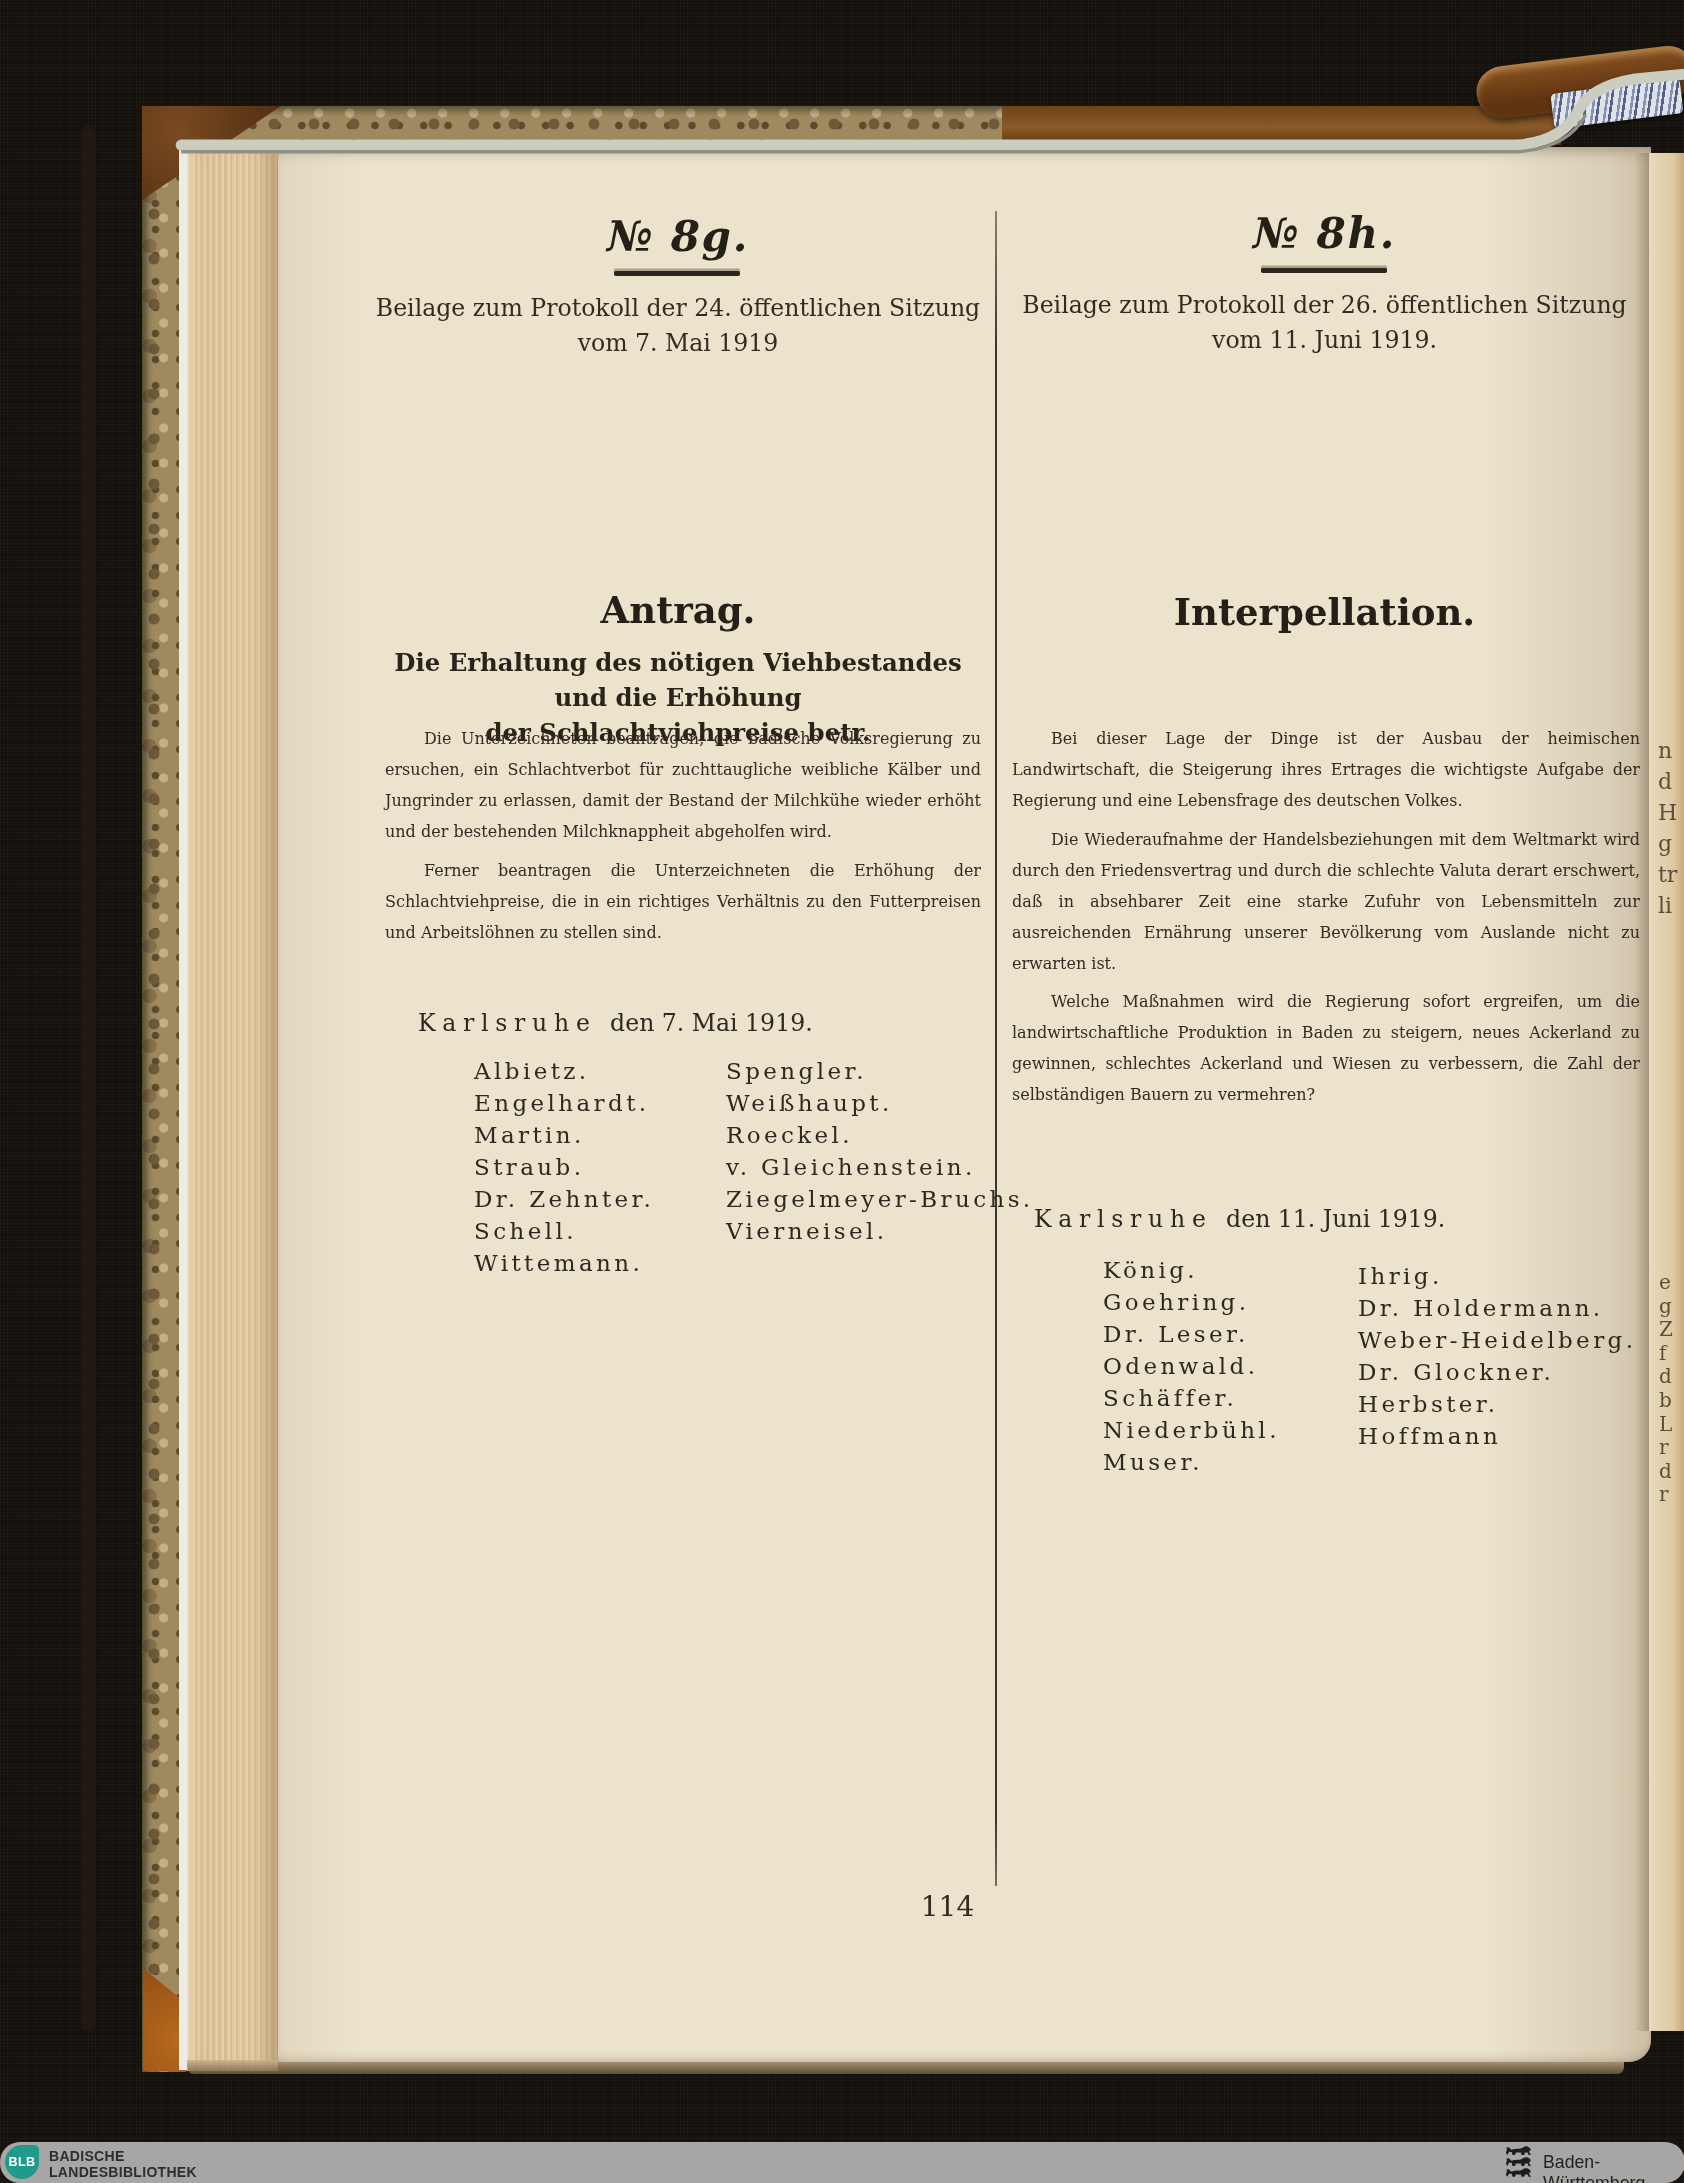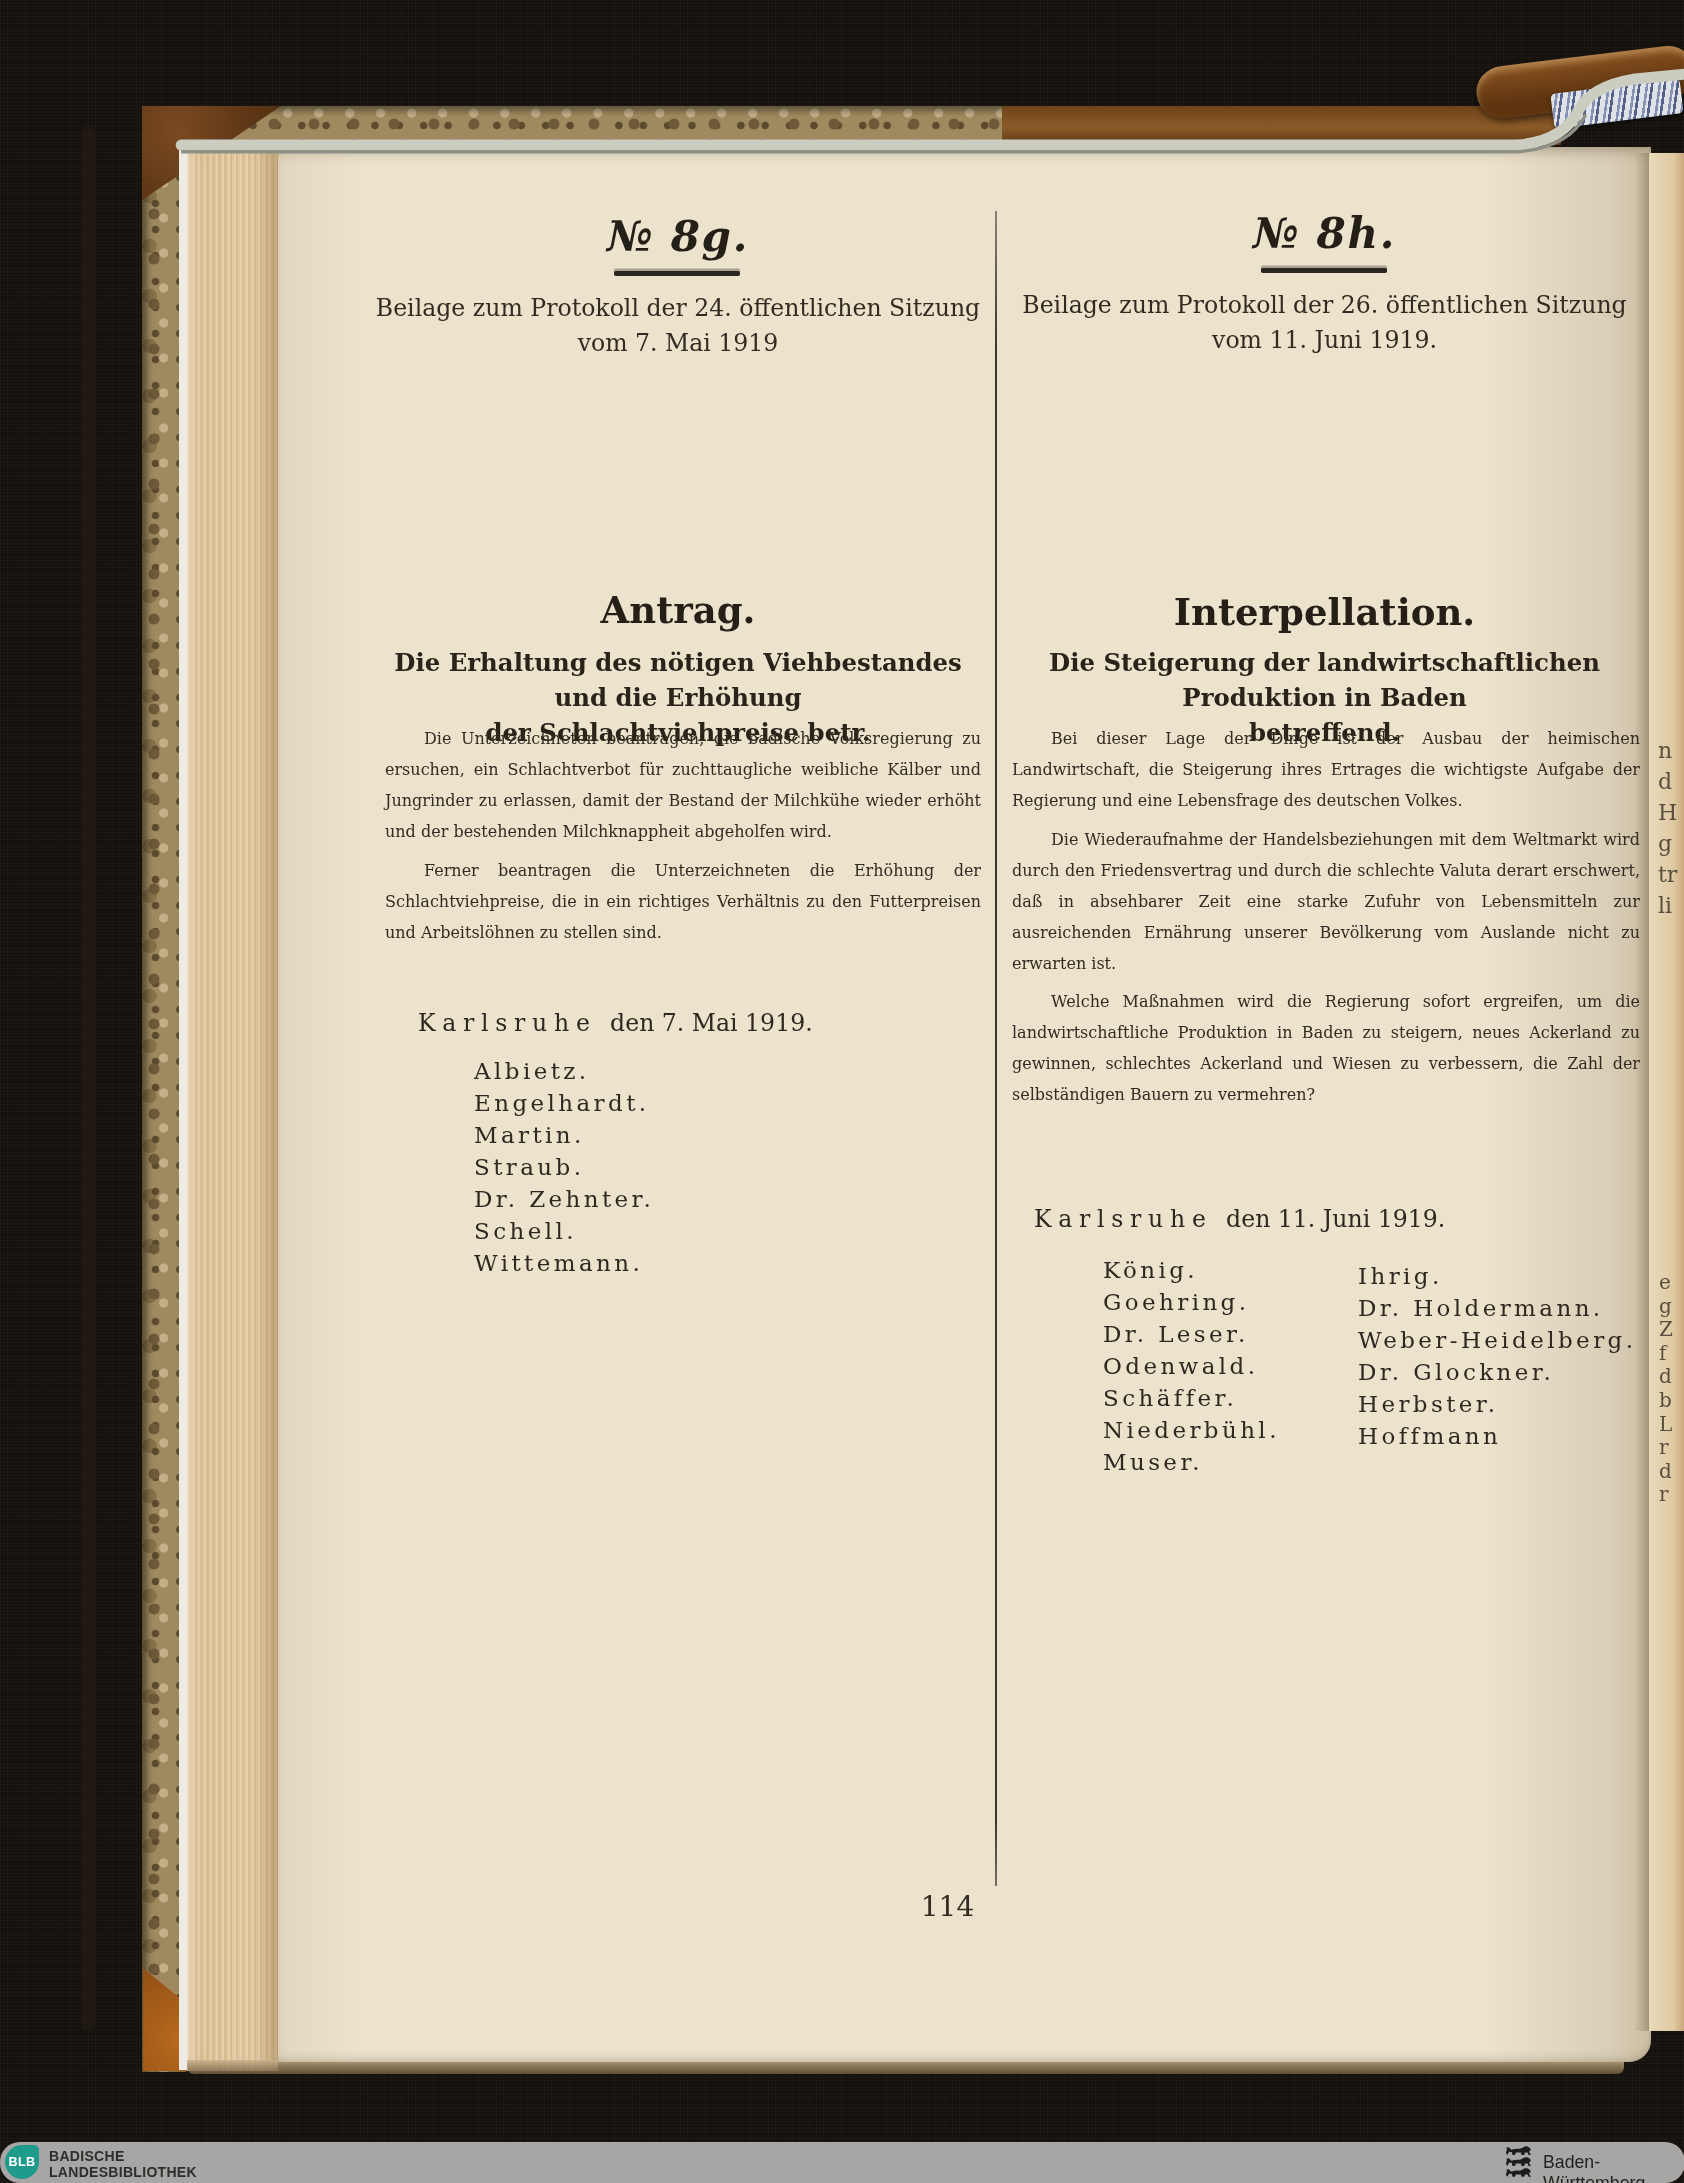--- a/index.html
+++ b/index.html
@@ -124,32 +124,36 @@
   </div>
   <div class="abs sigcol" style="left:474px;top:1058px;">
       <div class="sig-row">Albietz.</div>
       <div class="sig-row">Engelhardt.</div>
       <div class="sig-row">Martin.</div>
       <div class="sig-row">Straub.</div>
       <div class="sig-row">Dr. Zehnter.</div>
       <div class="sig-row">Schell.</div>
       <div class="sig-row">Wittemann.</div>
     </div>
+  <div class="abs sigcol" style="left:726px;top:1058px;">
+      <div class="sig-row">Spengler.</div>
+      <div class="sig-row">Weißhaupt.</div>
+      <div class="sig-row">Roeckel.</div>
+      <div class="sig-row">v. Gleichenstein.</div>
+      <div class="sig-row">Ziegelmeyer-Bruchs.</div>
+      <div class="sig-row">Vierneisel.</div>
+    </div>
 
   <div class="abs doc-num" style="left:1008px;top:209px;width:633px;">№ 8h.</div>
   <div class="abs num-underline" style="left:1261px;top:268px;width:126px;"></div>
   <div class="abs subtitle" style="left:1008px;top:288px;width:633px;">
     <div>Beilage zum Protokoll der 26. öffentlichen Sitzung</div>
     <div>vom 11. Juni 1919.</div>
   </div>
   <div class="abs heading" style="left:1008px;top:590px;width:633px;">Interpellation.</div>
-  <div class="abs subject" style="left:1008px;top:645px;width:633px;">
-    <div>Die Steigerung der landwirtschaftlichen Produktion in Baden</div>
-    <div>betreffend.</div>
-  </div>
   <div class="abs bodyblock" style="left:1012px;top:723px;width:628px;">
       <p class="body-para">Bei dieser Lage der Dinge ist der Ausbau der heimischen Landwirtschaft, die Steigerung ihres Ertrages die wichtigste Aufgabe der Regierung und eine Lebensfrage des deutschen Volkes.</p>
       <p class="body-para">Die Wiederaufnahme der Handelsbeziehungen mit dem Weltmarkt wird durch den Friedensvertrag und durch die schlechte Valuta derart erschwert, daß in absehbarer Zeit eine starke Zufuhr von Lebensmitteln zur ausreichenden Ernährung unserer Bevölkerung vom Auslande nicht zu erwarten ist.</p>
       <p class="body-para">Welche Maßnahmen wird die Regierung sofort ergreifen, um die landwirtschaftliche Produktion in Baden zu steigern, neues Ackerland zu gewinnen, schlechtes Ackerland und Wiesen zu verbessern, die Zahl der selbständigen Bauern zu vermehren?</p>
     </div>
   <div class="abs dateline" style="left:1034px;top:1205px;">
     <span class="city">Karlsruhe</span><span>den 11. Juni 1919.</span>
   </div>
   <div class="abs sigcol" style="left:1103px;top:1257px;">
       <div class="sig-row">König.</div>

